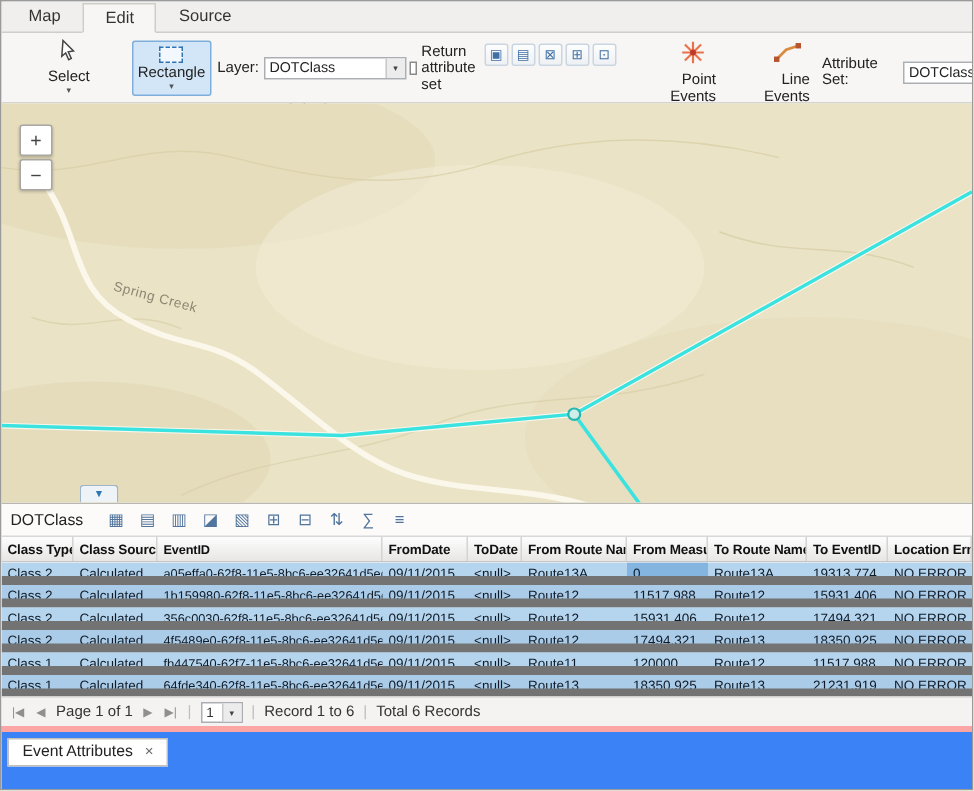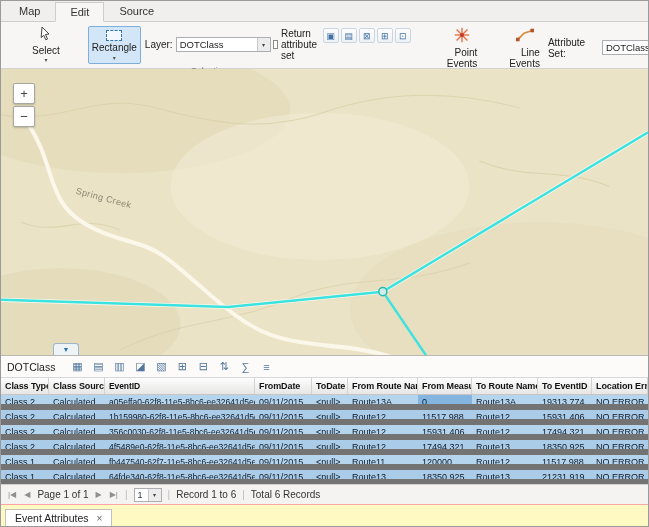--- a/index.html
+++ b/index.html
@@ -57,21 +57,21 @@
   .c0{width:48px}.c1{width:56px}.c2{width:150px}.c3{width:57px}.c4{width:36px}.c5{width:70px}.c6{width:54px}.c7{width:66px}.c8{width:54px}.c9{flex:1}
   .tbody > div:nth-of-type(1) .c6 { background:#84b5e1; }
 
   .pager { height:20px; background:#f4f3f1; border-top:1px solid #d2d0ce; display:flex; align-items:center; gap:6px; padding:0 6px; font-size:10px; color:#333; }
   .pgbtn { color:#8f8f8f; font-size:8px; padding:0 1px; cursor:pointer; }
   .pg-sep { color:#bdbdbd; }
   .page-combo { width:28px; height:14px; }
   .page-combo .combo-val { font-size:9px; }
 
   
-  .bottom-bar { height:22px; border-top:1px solid #fca5a5; background:#fef9c3; padding:3px 0 0 4px; }
+  .bottom-bar { height:42px; border-top:4px solid #fca5a5; background:#3b82f6; padding:3px 0 0 4px; }
   .bottom-tab { display:inline-flex; align-items:center; gap:8px; height:19px; padding:0 9px; background:#fff; border:1px solid #c2c0bd; font-size:10.5px; color:#222; cursor:pointer; }
   .tab-close { font-size:10px; color:#666; cursor:pointer; }
 </style>
 </head>
 <body>
 
 <div class="window">
 
   <div class="tabs-row">
     <div class="rtab">Map</div>

